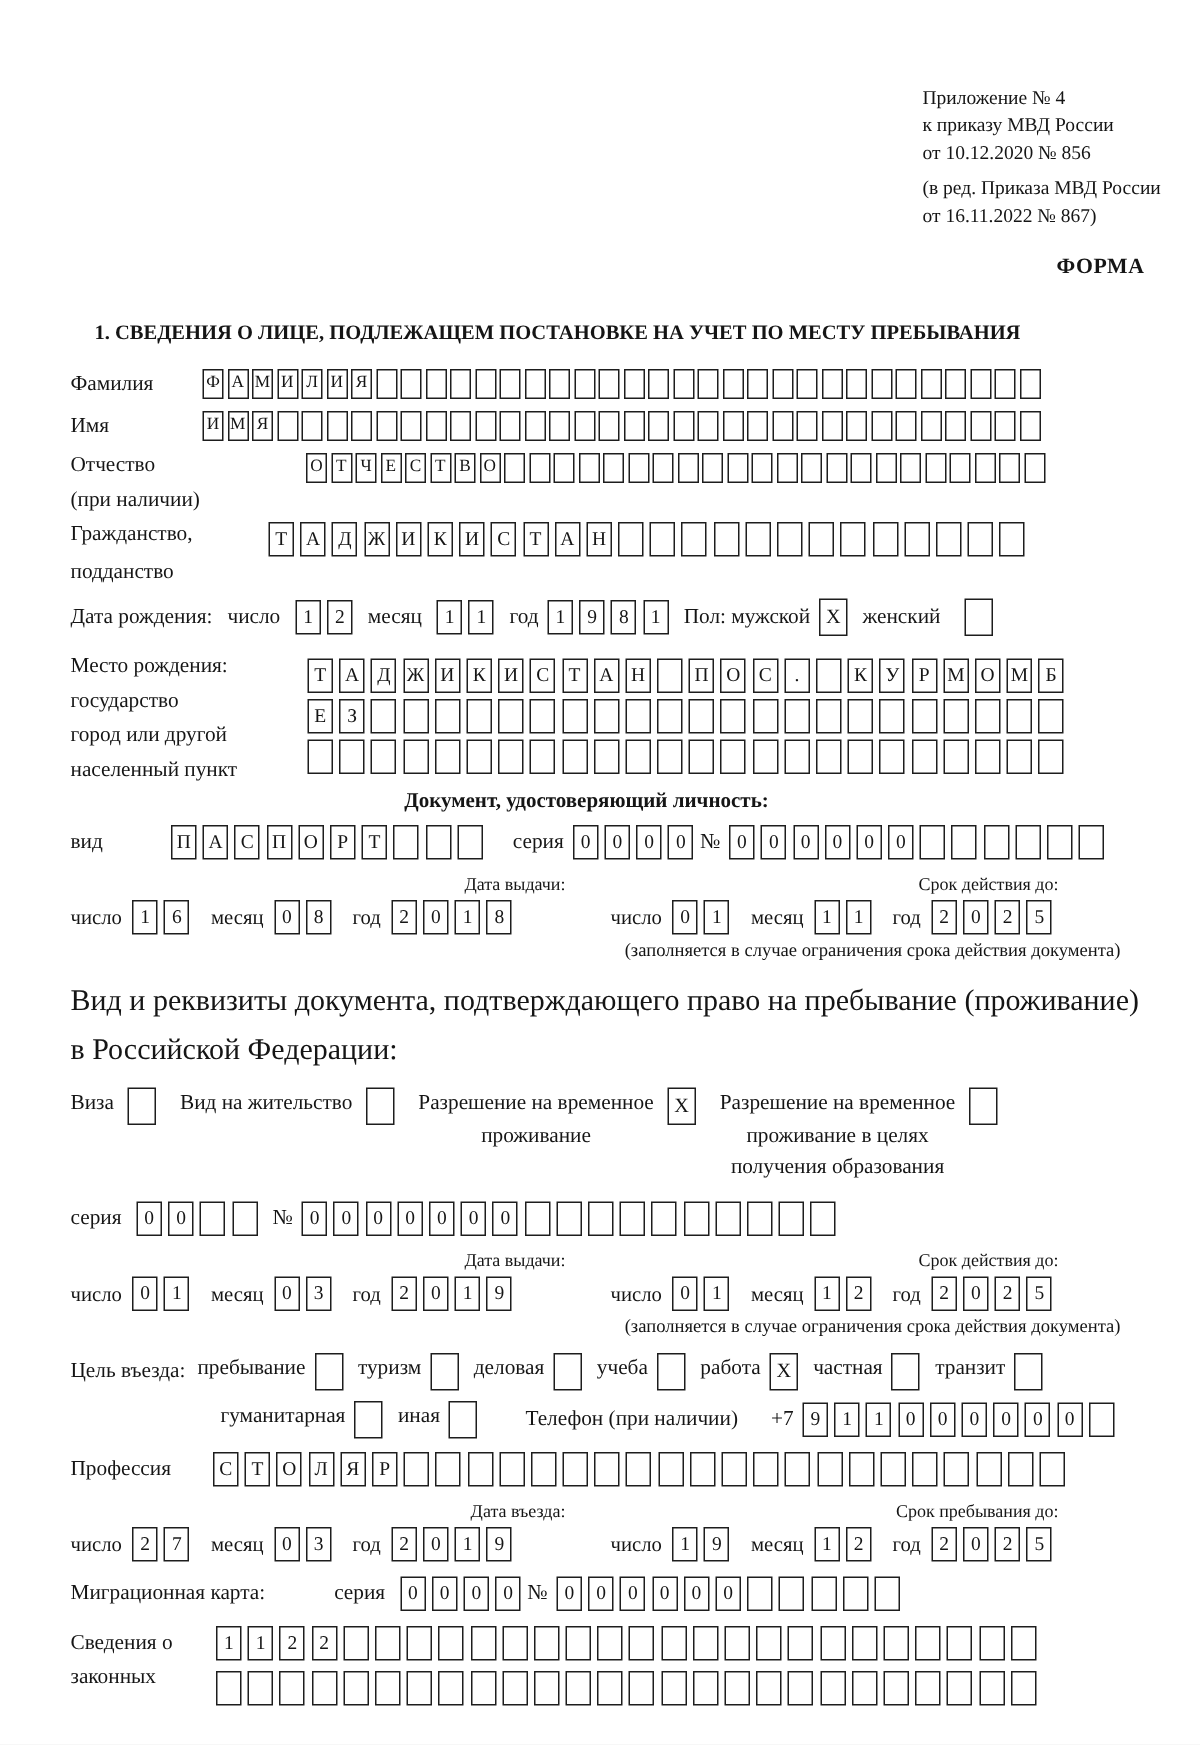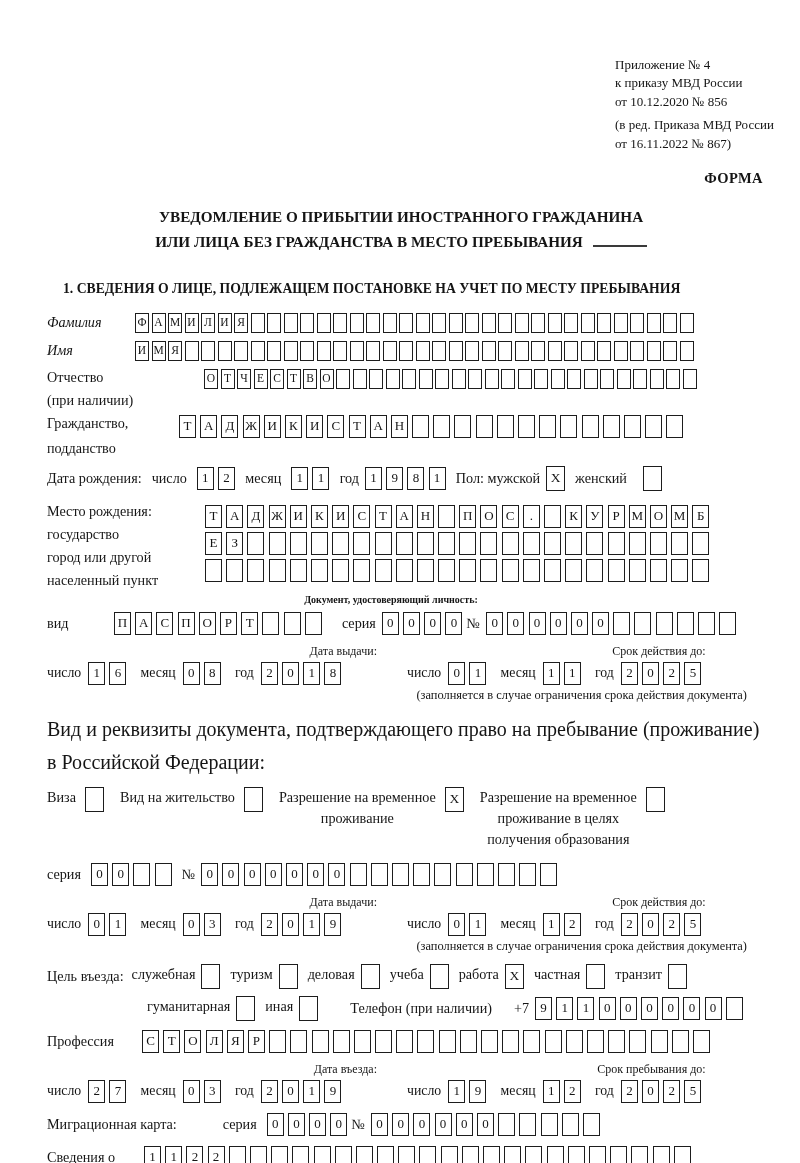--- a/index.html
+++ b/index.html
@@ -13,35 +13,35 @@
 
   .title { text-align:center; font-weight:bold; font-size:15.2px; line-height:1.6; margin-top:18px; margin-right:40px; }
   .title-underline { display:inline-block; width:54px; border-bottom:2.2px solid #3a3a3a; height:.95em; margin-left:10px; }
 
   .sec-heading { font-weight:bold; font-size:13.7px; margin:27px 0 0 16px; }
 
   .frow { display:flex; align-items:center; white-space:nowrap; }
   .frow.top { align-items:flex-start; }
   .lbl { font-size:14.2px; flex:none; }
   .lbl .sub { display:block; }
-  .w88 { width:88px;font-style:italic; } .w157 { width:157px; } .w132 { width:132px; }
+  .w88 { width:88px; } .w157 { width:157px; } .w132 { width:132px; }
 
   .boxes { display:flex; flex:none; }
   .cell { display:inline-block; flex:none; border:1.6px solid #1d1d1d; text-align:center; font-family:"Liberation Serif","DejaVu Serif",serif; }
   .sm .cell { width:14px; height:20px; margin-right:2.5px; font-size:11.5px; line-height:16px; }
   .md .cell { width:17px; height:23px; margin-right:4.2px; font-size:13px; line-height:19px; }
   .checkbox { display:inline-block; flex:none; width:19px; height:25px; border:1.6px solid #1d1d1d; text-align:center; font-size:13.5px; line-height:21px; }
 
   .gap6 { width:6px; flex:none; } .gap10 { width:10px; flex:none; } .gap16 { width:16px; flex:none; } .gap22 { width:22px; flex:none; }
 
   .bp-block, .rep-block { display:flex; align-items:flex-start; }
   .bp-labels { width:158px; font-size:14.2px; line-height:1.62; flex:none; }
   .bp-rows .boxes { margin-bottom:4px; }
 
-  .center-bold { text-align:center; font-weight:bold; font-size:10px; margin-top:6px; margin-right:60px; }
+  .center-bold { text-align:center; font-weight:bold; font-size:14px; margin-top:6px; margin-right:60px; }
 
   .dates { display:flex; margin-top:9px; }
   .dcol-l { width:330px; flex:none; }
   .dcol-r { margin-left:30px; flex:none; }
   .dhead { text-align:right; font-size:12px; }
   .dline { display:flex; align-items:center; margin-top:3px; white-space:nowrap; }
   .dline .dl { font-size:13.8px; margin:0 7px 0 0; }
   .dline .dl.after { margin-left:10px; }
   .fnote { text-align:right; font-size:12.4px; padding-right:48px; margin-top:3px; }
 
@@ -65,24 +65,20 @@
   <div class="appendix">
     <div>Приложение № 4</div>
     <div>к приказу МВД России</div>
     <div>от 10.12.2020 № 856</div>
     <div class="rev">(в ред. Приказа МВД России</div>
     <div>от 16.11.2022 № 867)</div>
   </div>
 
   <div class="forma">ФОРМА</div>
 
-  <div class="title">
-    <div>УВЕДОМЛЕНИЕ О ПРИБЫТИИ ИНОСТРАННОГО ГРАЖДАНИНА</div>
-    <div><span>ИЛИ ЛИЦА БЕЗ ГРАЖДАНСТВА В МЕСТО ПРЕБЫВАНИЯ</span><span class="title-underline"></span></div>
-  </div>
 
   <div class="sec-heading">1. СВЕДЕНИЯ О ЛИЦЕ, ПОДЛЕЖАЩЕМ ПОСТАНОВКЕ НА УЧЕТ ПО МЕСТУ ПРЕБЫВАНИЯ</div>
 
   <div class="frow" style="margin-top:16px;">
     <span class="lbl w88">Фамилия</span>
     <span class="boxes sm">
         <span class="cell">Ф</span>
         <span class="cell">А</span>
         <span class="cell">М</span>
         <span class="cell">И</span>
@@ -554,21 +550,21 @@
             <span class="cell">5</span>
           </span>
       </div>
     </div>
   </div>
   <div class="fnote">(заполняется в случае ограничения срока действия документа)</div>
 
   <div class="opts purpose" style="margin-top:10px; align-items:center;font-family:Liberation Serif, serif;">
     <span class="lbl" style="margin-right:8px;">Цель въезда:</span>
     <span class="opt">
-        <span class="olbl">служебная</span>
+        <span class="olbl">пребывание</span>
         <span class="checkbox"></span>
       </span>
     <span class="opt">
         <span class="olbl">туризм</span>
         <span class="checkbox"></span>
       </span>
     <span class="opt">
         <span class="olbl">деловая</span>
         <span class="checkbox"></span>
       </span>

